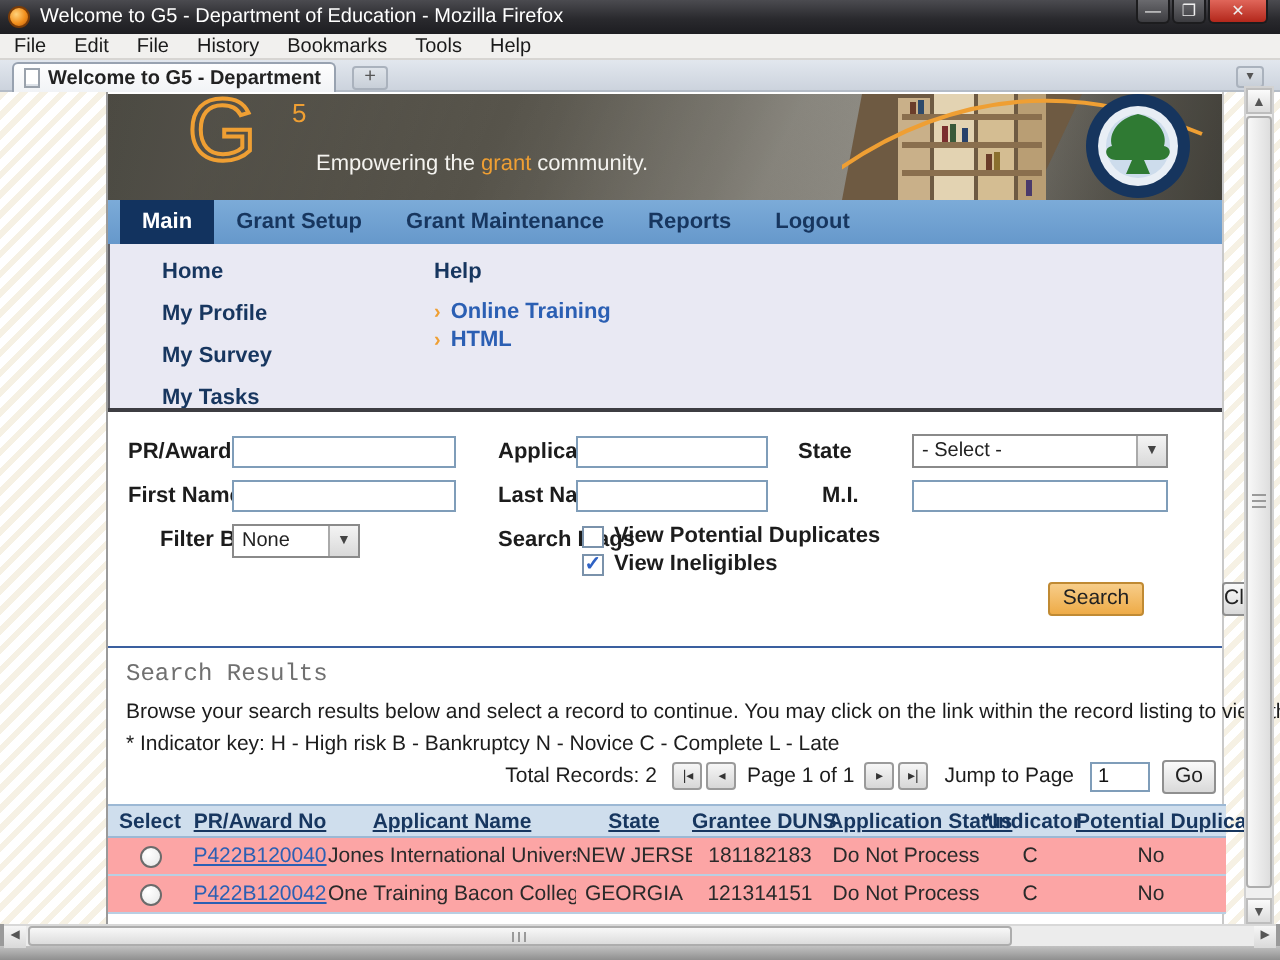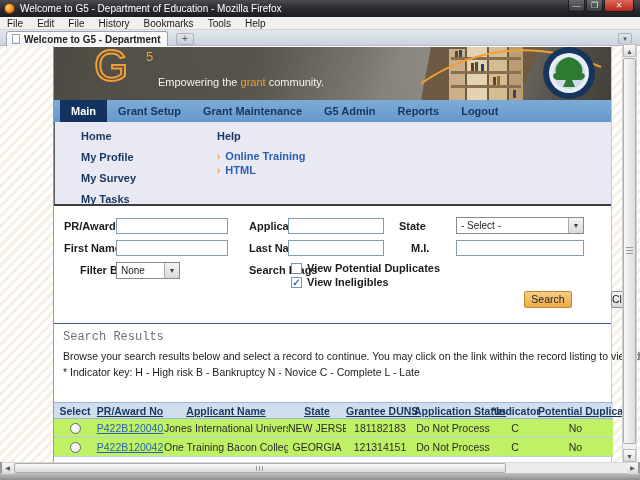--- a/index.html
+++ b/index.html
@@ -109,21 +109,21 @@
   .jump-input { width:30px; height:15px; background:#fff; border:1px solid #7f9db9;
     font-size:10px; padding-left:3px; line-height:14px; color:#111; margin:0 6px 0 8px; }
   .gobtn { position:static; width:27px; }
 
   
   .grid { position:absolute; left:0; top:356px; width:559px; }
   .grid-row { display:grid; grid-template-columns:42px 68px 124px 58px 68px 78px 46px 75px; align-items:center; }
   .grid-head { height:17px; background:#cfdeed; border-top:1px solid #9cb8d4; border-bottom:1px solid #9cb8d4; }
   .hcell { font-size:10.5px; font-weight:bold; color:#17365f; text-align:center; white-space:nowrap; }
   .hcell.sortable { text-decoration:underline; }
-  .drow { height:19px; border-bottom:1px solid #b9cfe3; background:#bef264; }
+  .drow { height:19px; border-bottom:1px solid #b9cfe3; background:#fca5a5; }
   .dcell { font-size:10.5px; color:#2a2a2a; text-align:center; white-space:nowrap; overflow:hidden; }
   .dcell a { color:#2b5fb3; text-decoration:underline; }
   .radio { width:11px; height:11px; border:1px solid #6b6b6b; border-radius:50%; margin:0 auto;
     background:radial-gradient(circle at 35% 30%, #ffffff, #e6e6e6); }
 
   
   .vscroll { position:absolute; right:3px; top:43px; width:15px; height:420px;
     background:#efefef; border:1px solid #d2d2d2; z-index:5; }
   .varrow { position:absolute; left:0; width:13px; height:13px; font-size:7px; line-height:13px;
     text-align:center; color:#555; background:linear-gradient(#fbfbfb,#dcdcdc); border:1px solid #bdbdbd; }
@@ -213,21 +213,20 @@
         </svg>
         <div class="logo-g">G</div>
         <div class="logo-5">5</div>
         <div class="tagline"><span>Empowering the </span><span class="hl">grant</span><span> community.</span></div>
       </div>
 
       <div class="navbar" id="navbar">
           <div class="nav-item active">Main</div>
           <div class="nav-item">Grant Setup</div>
           <div class="nav-item">Grant Maintenance</div>
-          <div class="nav-item">G5 Admin</div>
           <div class="nav-item">Reports</div>
           <div class="nav-item">Logout</div>
         </div>
 
       <div class="menu-panel">
         <div class="panel-col-left" id="panel-left">
             <div class="panel-item">Home</div>
             <div class="panel-item">My Profile</div>
             <div class="panel-item">My Survey</div>
             <div class="panel-item">My Tasks</div>
@@ -287,20 +286,35 @@
         </div>
 
       <div class="btn search" style="left:470px; top:245px; width:48px;">Search</div>
       <div class="btn" style="left:557px; top:245px; width:24px;">Clear</div>
 
       <div class="blue-rule"></div>
       <div class="results-title">Search Results</div>
       <div class="para" style="top:304px;">Browse your search results below and select a record to continue. You may click on the link within the record listing to view the details/history of a record.</div>
       <div class="para" style="top:320px;">* Indicator key: H - High risk B - Bankruptcy N - Novice C - Complete L - Late</div>
 
+      <div class="pager">
+        <span class="lbl">Total Records: 2</span>
+        <span id="pager-before" style="display: flex;">
+            <span class="pgbtn">|◂</span>
+            <span class="pgbtn">◂</span>
+          </span>
+        <span class="page-of">Page 1 of 1</span>
+        <span id="pager-after" style="display: flex;">
+            <span class="pgbtn">▸</span>
+            <span class="pgbtn">▸|</span>
+          </span>
+        <span class="lbl" style="margin-left:6px; margin-right:0;">Jump to Page</span>
+        <span class="jump-input">1</span>
+        <span class="btn gobtn">Go</span>
+      </div>
 
       <div class="grid">
         <div class="grid-row grid-head" id="grid-head">
             <div class="hcell">Select</div>
             <div class="hcell sortable">PR/Award No</div>
             <div class="hcell sortable">Applicant Name</div>
             <div class="hcell sortable">State</div>
             <div class="hcell sortable">Grantee DUNS</div>
             <div class="hcell sortable">Application Status</div>
             <div class="hcell">*Indicator</div>

